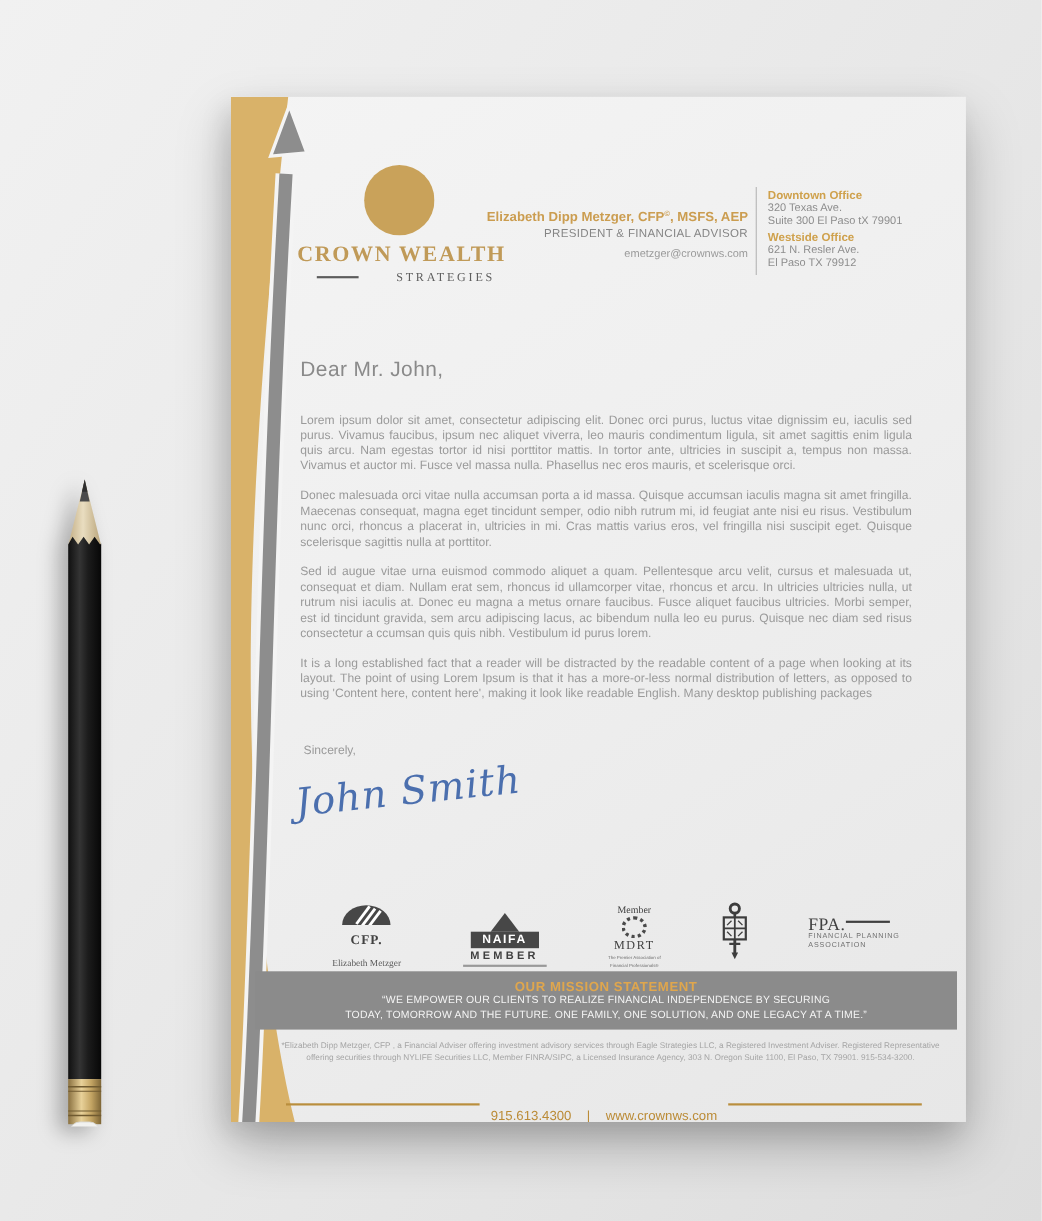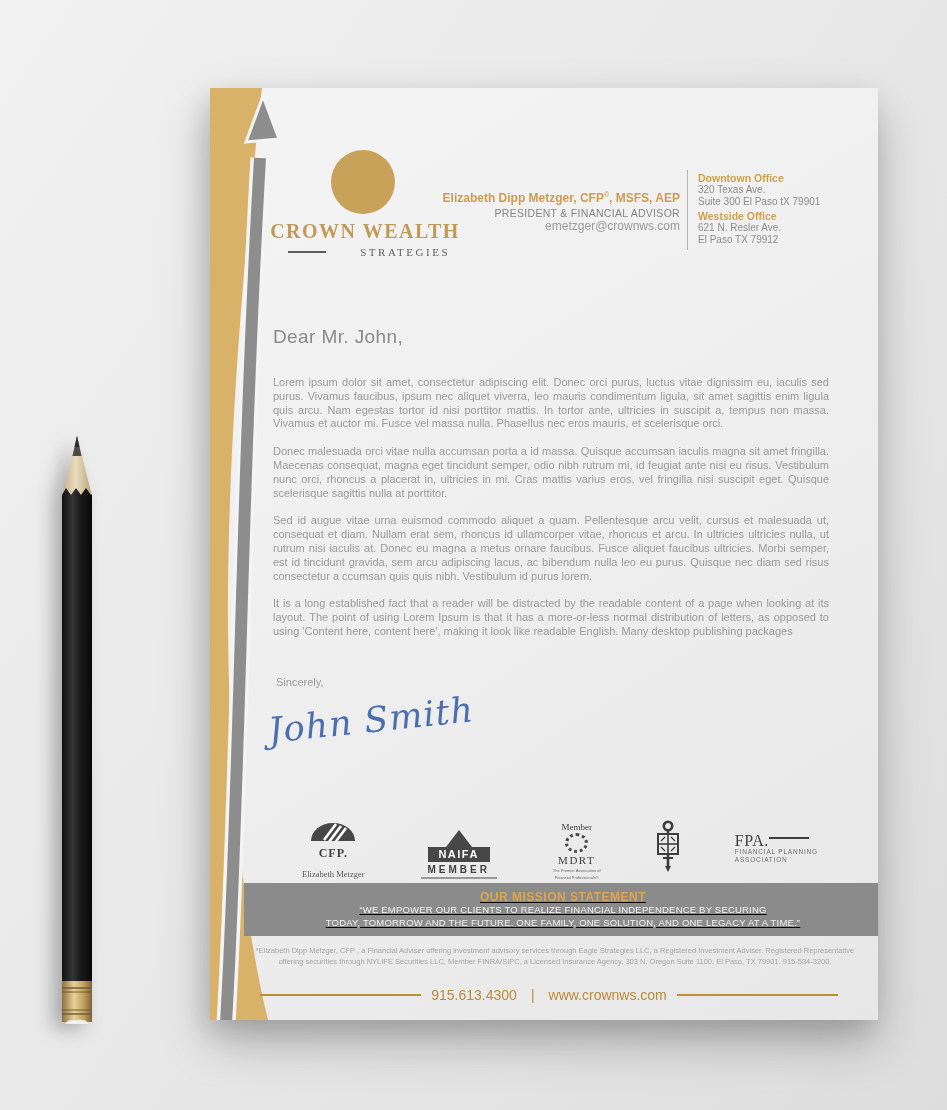--- a/index.html
+++ b/index.html
@@ -25,21 +25,21 @@
   .logo-word{position:absolute;left:40px;top:132px;width:230px;text-align:center;
     font-family:"Liberation Serif",serif;font-weight:bold;font-size:20px;letter-spacing:1.5px;
     color:#c09a58;}
   .logo-sub{position:absolute;left:78px;top:158px;width:162px;display:flex;align-items:center;gap:28px;}
   .logo-sub .rule{flex:1;height:2px;background:#5c5c5c;margin-right:6px;}
   .logo-sub .txt{font-family:"Liberation Serif",serif;font-size:11px;letter-spacing:2.5px;color:#5f5f5f;}
   .adv{position:absolute;left:220px;top:100px;width:250px;text-align:right;line-height:13px;}
   .adv .name{font-size:12px;font-weight:bold;color:#cb9d50;}
   .adv .name sup{font-size:7px;}
   .adv .title{font-size:10.5px;color:#858585;letter-spacing:0.3px;margin-top:2px;}
-  .adv .email{font-size:12px;color:#9a9a9a;margin-top:0;}
+  .adv .email{font-size:10px;color:#9a9a9a;margin-top:6px;}
   .hdr-divider{position:absolute;left:477px;top:82px;width:1px;height:80px;background:#b5b5b5;}
   .offices{position:absolute;left:488px;top:82px;width:170px;line-height:12px;}
   .office-label{font-size:10.5px;font-weight:bold;color:#cfa14c;margin-top:2px;}
   .office-line{font-size:10px;color:#8d8d8d;}
   
   .salutation{position:absolute;left:63px;top:238px;font-size:19px;color:#8a8a8a;letter-spacing:0.4px;}
   .letter-body{position:absolute;left:63px;top:288px;width:556px;}
   .letter-body p{margin:0 0 14px 0;font-size:11px;line-height:13.8px;color:#9a9a9a;text-align:justify;}
   .closing{position:absolute;left:66px;top:588px;font-size:11px;color:#9a9a9a;}
   .signature{position:absolute;left:58px;top:612px;font-family:"DejaVu Serif",serif;font-style:italic;
@@ -62,30 +62,30 @@
   .mdrt-wreath{width:17px;height:14px;border:3px dotted #4a4a4a;border-radius:50%;margin:1px auto;}
   .mdrt-acronym{font-family:"Liberation Serif",serif;font-size:11px;letter-spacing:1.5px;color:#3f3f3f;}
   .mdrt-tag{font-size:4px;color:#6d6d6d;line-height:5px;margin-top:2px;}
   .cert-key{margin-top:2px;}
   .cert-fpa{margin-top:16px;text-align:left;}
   .fpa-row{display:flex;align-items:flex-start;}
   .fpa-acronym{font-family:"Liberation Serif",serif;font-size:16px;color:#3f3f3f;letter-spacing:0.5px;line-height:14px;}
   .fpa-rule{width:40px;height:1.5px;background:#3f3f3f;margin-top:3px;}
   .fpa-line{font-size:6.5px;letter-spacing:0.8px;color:#707070;line-height:8px;}
   
-  .mission{position:absolute;left:34px;top:795px;width:638px;height:53px;background:#8b8b8b;
-    text-align:center;z-index:1;text-decoration:underline;}
+  .mission{position:absolute;left:22px;top:795px;width:638px;height:53px;background:#8b8b8b;
+    text-align:center;z-index:1;}
   .mission-title{font-size:12px;font-weight:bold;color:#dfa64d;letter-spacing:0.5px;margin-top:7px;}
   .mission-line{font-size:9.5px;color:#f4f4f4;letter-spacing:0.2px;line-height:12.5px;}
   
   .disclaimer{position:absolute;left:22px;top:857px;width:646px;text-align:center;
     font-size:7.5px;color:#a5a5a5;line-height:11px;z-index:1;}
   .phone-row{position:absolute;left:50px;top:899px;width:578px;display:flex;align-items:center;z-index:1;}
   .phone-row .gold-rule{flex:1;height:1.5px;background:#b98e3d;}
-  .phone-row .txt{font-size:14px;color:#bb8b36;padding:0 10px;white-space:nowrap;}
+  .phone-row .txt{font-size:12px;color:#bb8b36;padding:0 10px;white-space:nowrap;margin-top:20px;}
   .phone-row .sep{color:#bb8b36;padding:0 4px;}
 </style>
 </head>
 <body>
 
 <div class="pencil">
   <svg width="40" height="590" viewBox="0 0 40 590">
     <defs>
       <linearGradient id="wood" x1="0" y1="0" x2="1" y2="0">
         <stop offset="0" stop-color="#c3ae85"></stop>

